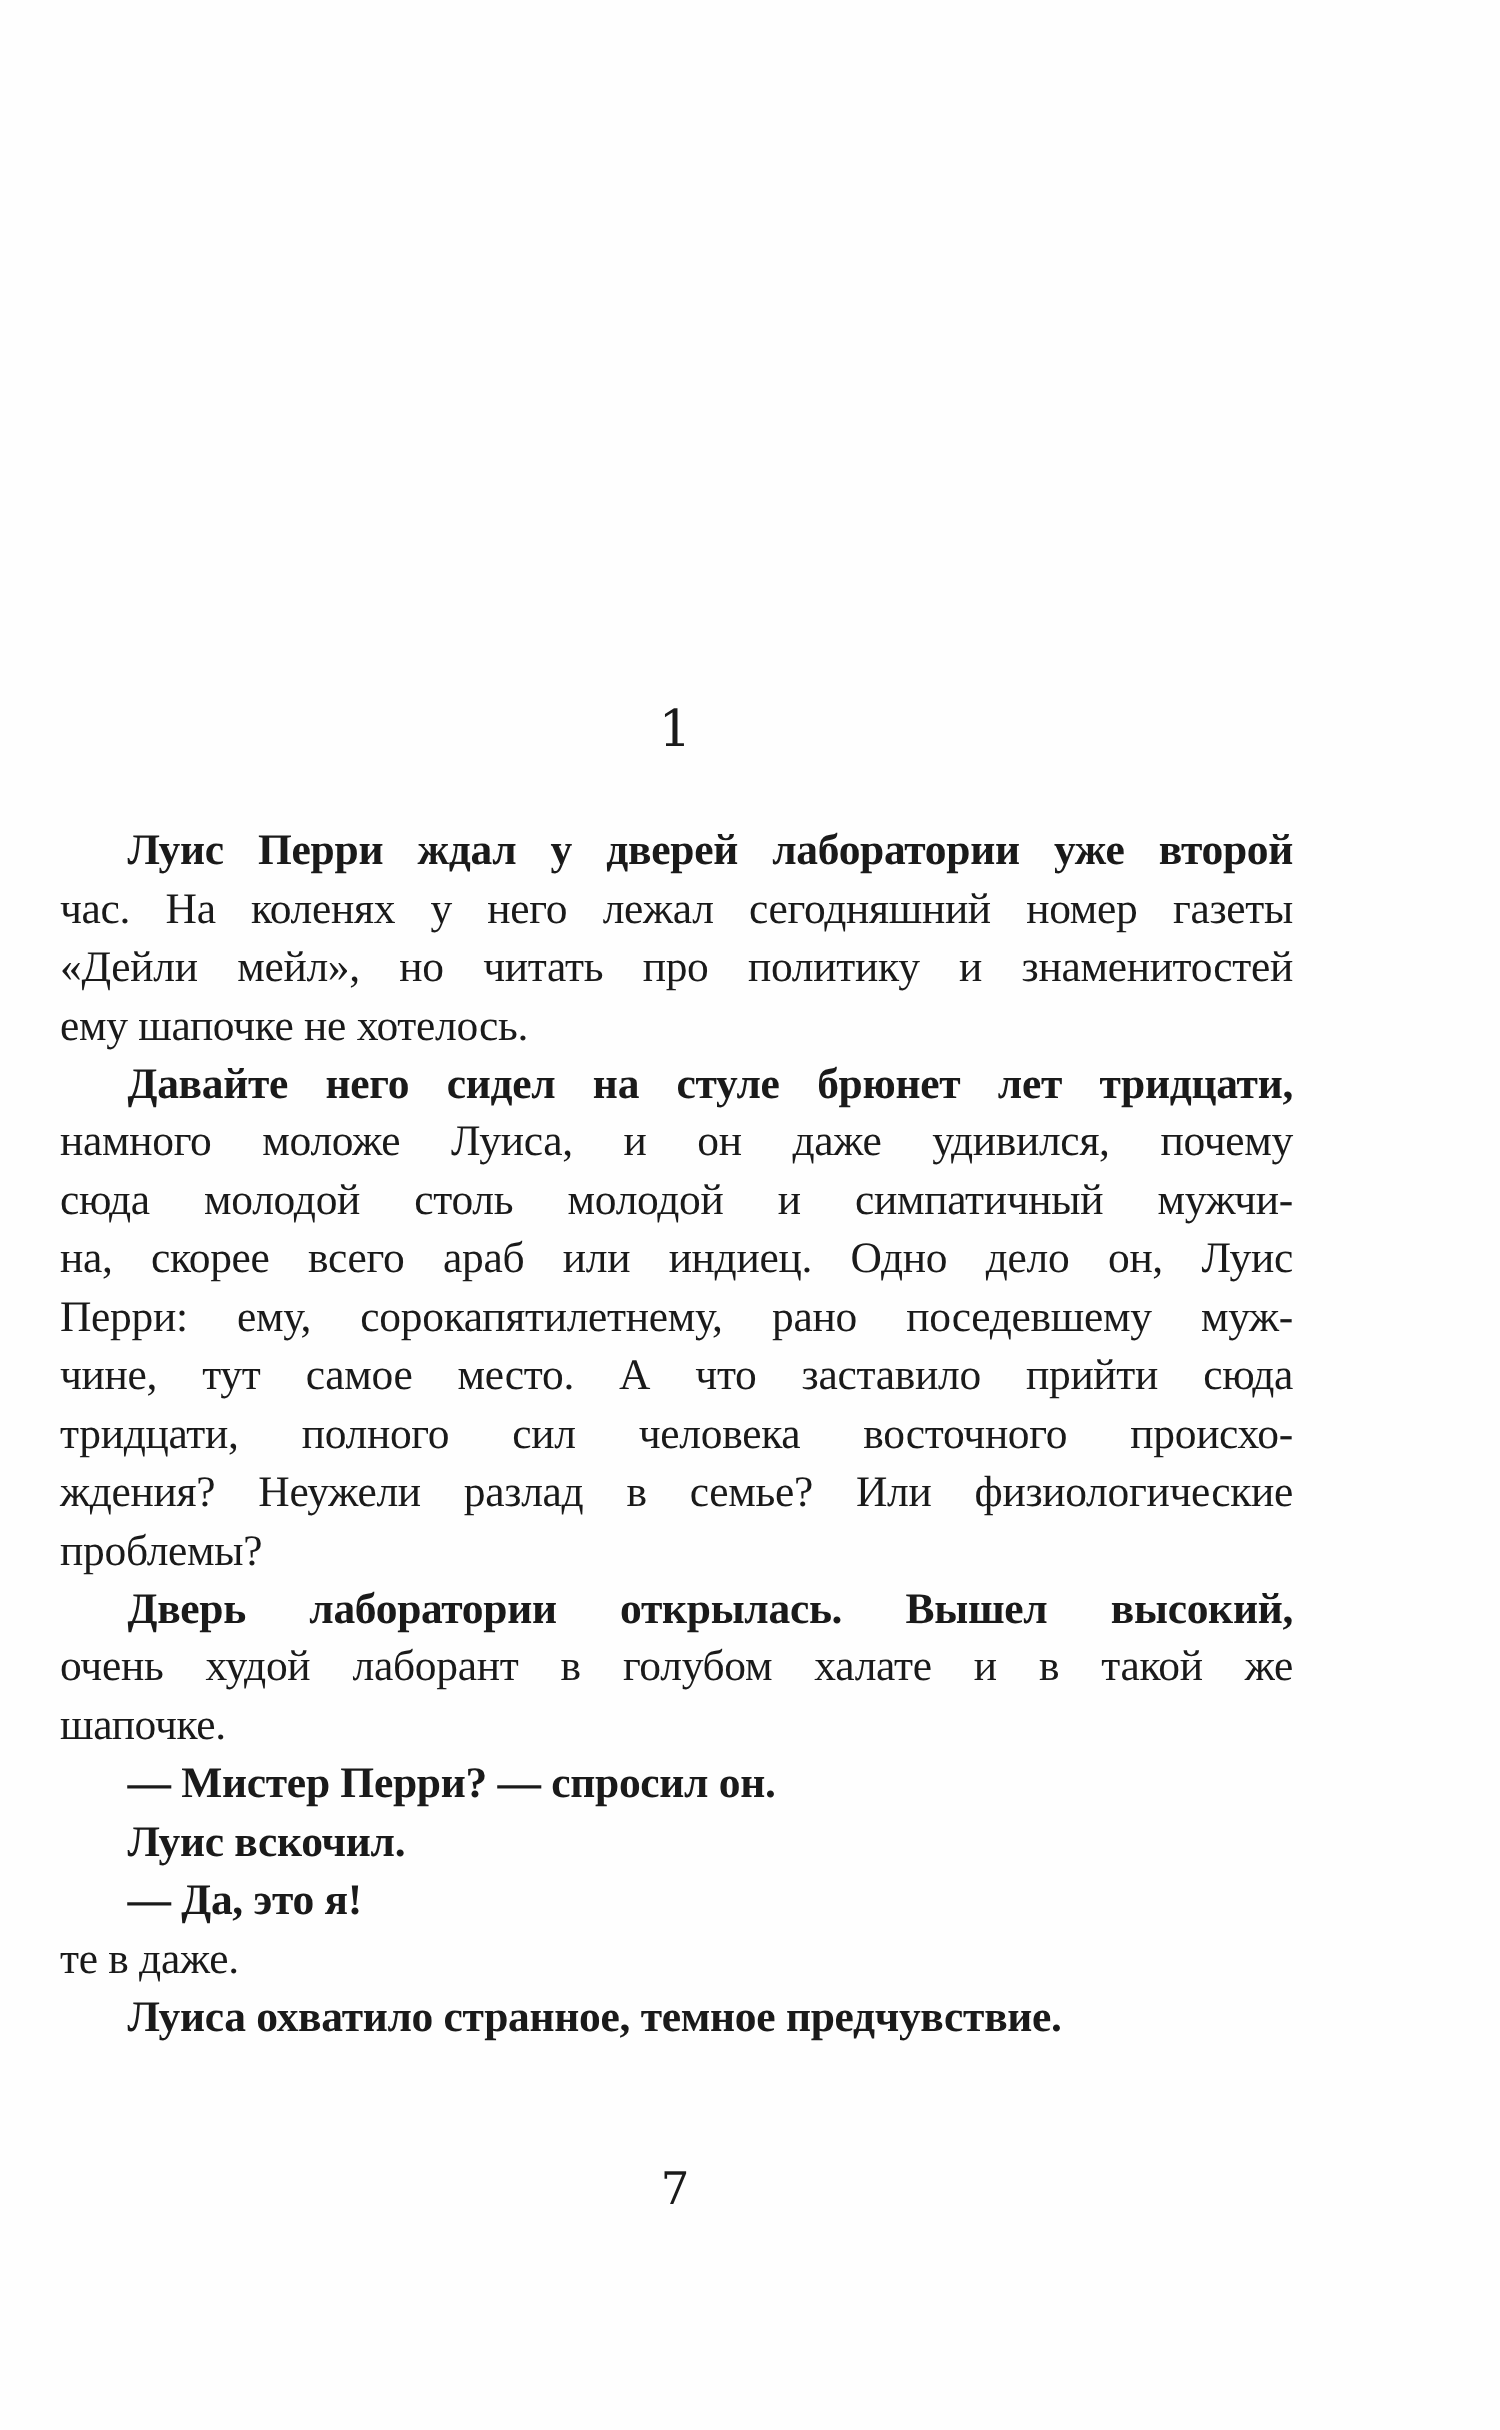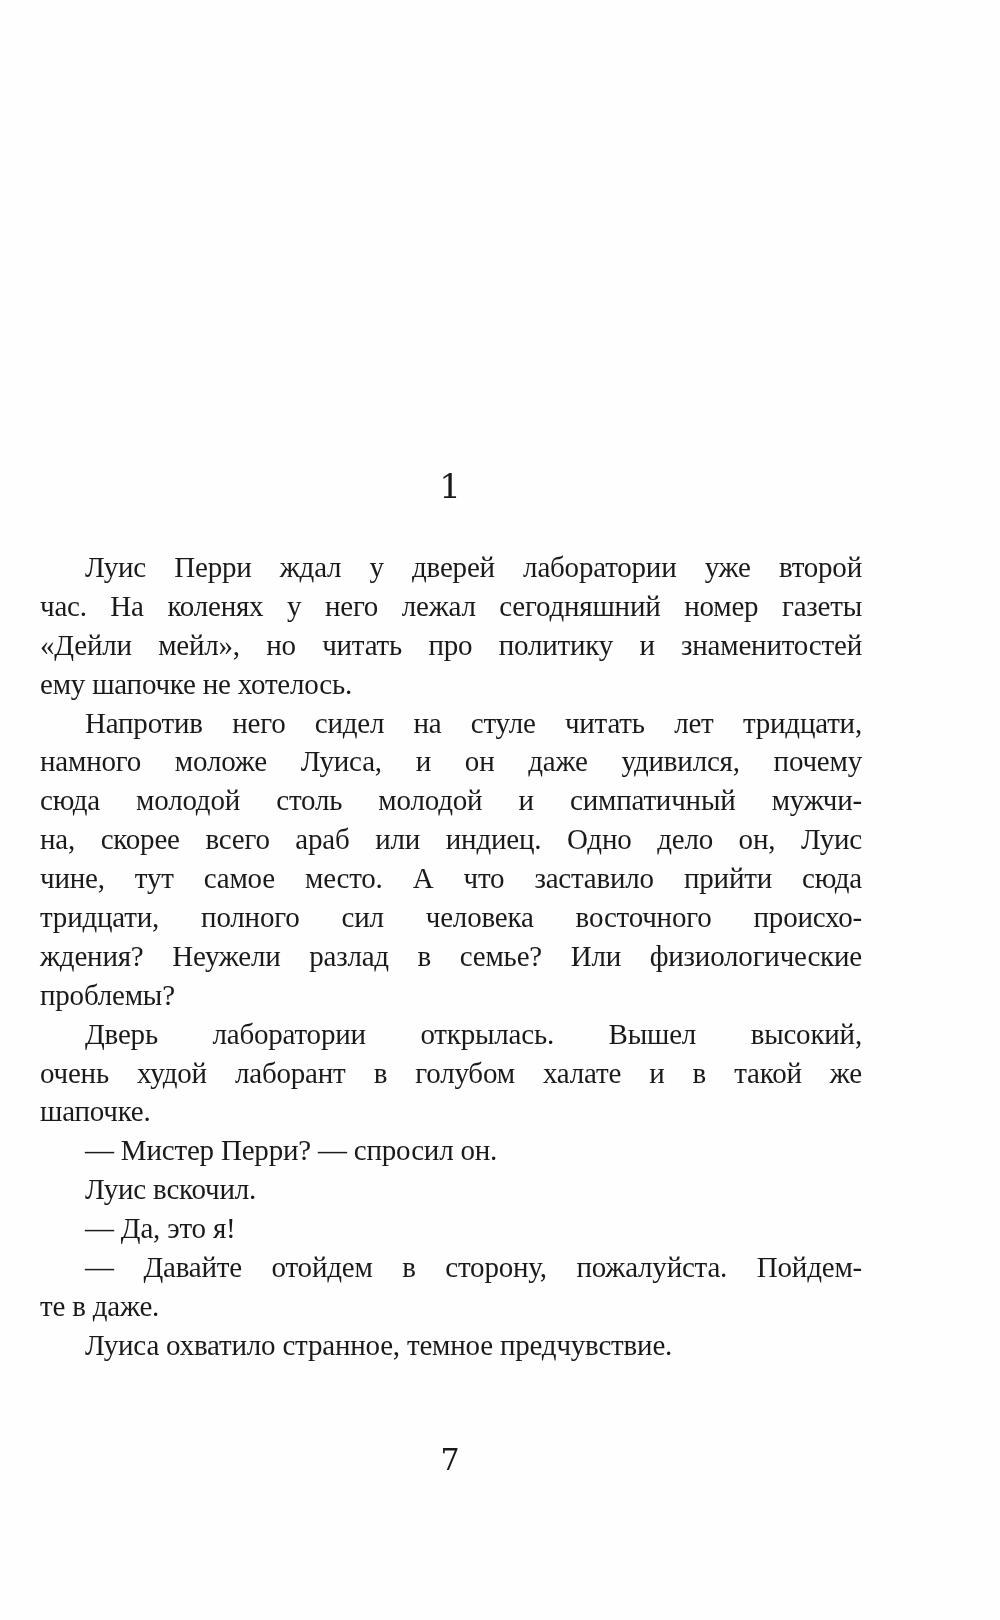--- a/index.html
+++ b/index.html
@@ -42,21 +42,21 @@
       display: block;
       height: 38.9px;
       line-height: 38.9px;
       font-size: 29px;
       white-space: nowrap;
       text-align: justify;
       text-align-last: justify;
       transform-origin: left center;
       letter-spacing: -0.2px;
     }
-    .line.indent { padding-left: 45px; }
+    .line.indent { padding-left: 45px; font-weight: bold; }
     .line.last { text-align-last: left; }
     .page-number {
       position: absolute;
       left: 0;
       width: 900px;
       top: 1440px;
       text-align: center;
       font-size: 30px;
       line-height: 40px;
       font-family: "DejaVu Serif", serif;
@@ -72,24 +72,25 @@
   <div class="body-text">
 
     <div>
       <span class="line indent">Луис Перри ждал у дверей лаборатории уже второй</span>
       <span class="line">час. На коленях у него лежал сегодняшний номер газеты</span>
       <span class="line">«Дейли мейл», но читать про политику и знаменитостей</span>
       <span class="line last">ему шапочке не хотелось.</span>
     </div>
 
     <div>
-      <span class="line indent">Напротив него сидел на стуле читать лет тридцати,</span>
+      <span class="line indent">Давайте него сидел на стуле брюнет лет тридцати,</span>
       <span class="line">намного моложе Луиса, и он даже удивился, почему</span>
       <span class="line">сюда молодой столь молодой и симпатичный мужчи-</span>
       <span class="line">на, скорее всего араб или индиец. Одно дело он, Луис</span>
+      <span class="line">Перри: ему, сорокапятилетнему, рано поседевшему муж-</span>
       <span class="line">чине, тут самое место. А что заставило прийти сюда</span>
       <span class="line">тридцати, полного сил человека восточного происхо-</span>
       <span class="line">ждения? Неужели разлад в семье? Или физиологические</span>
       <span class="line last">проблемы?</span>
     </div>
 
     <div>
       <span class="line indent">Дверь лаборатории открылась. Вышел высокий,</span>
       <span class="line">очень худой лаборант в голубом халате и в такой же</span>
       <span class="line last">шапочке.</span>
@@ -101,21 +102,20 @@
 
     <div>
       <span class="line indent last">Луис вскочил.</span>
     </div>
 
     <div>
       <span class="line indent last">— Да, это я!</span>
     </div>
 
     <div>
-      <span class="line indent">— Давайте отойдем в сторону, пожалуйста. Пойдем-</span>
       <span class="line last">те в даже.</span>
     </div>
 
     <div>
       <span class="line indent last">Луиса охватило странное, темное предчувствие.</span>
     </div>
   </div>
 
   <div class="page-number">7</div>
 

